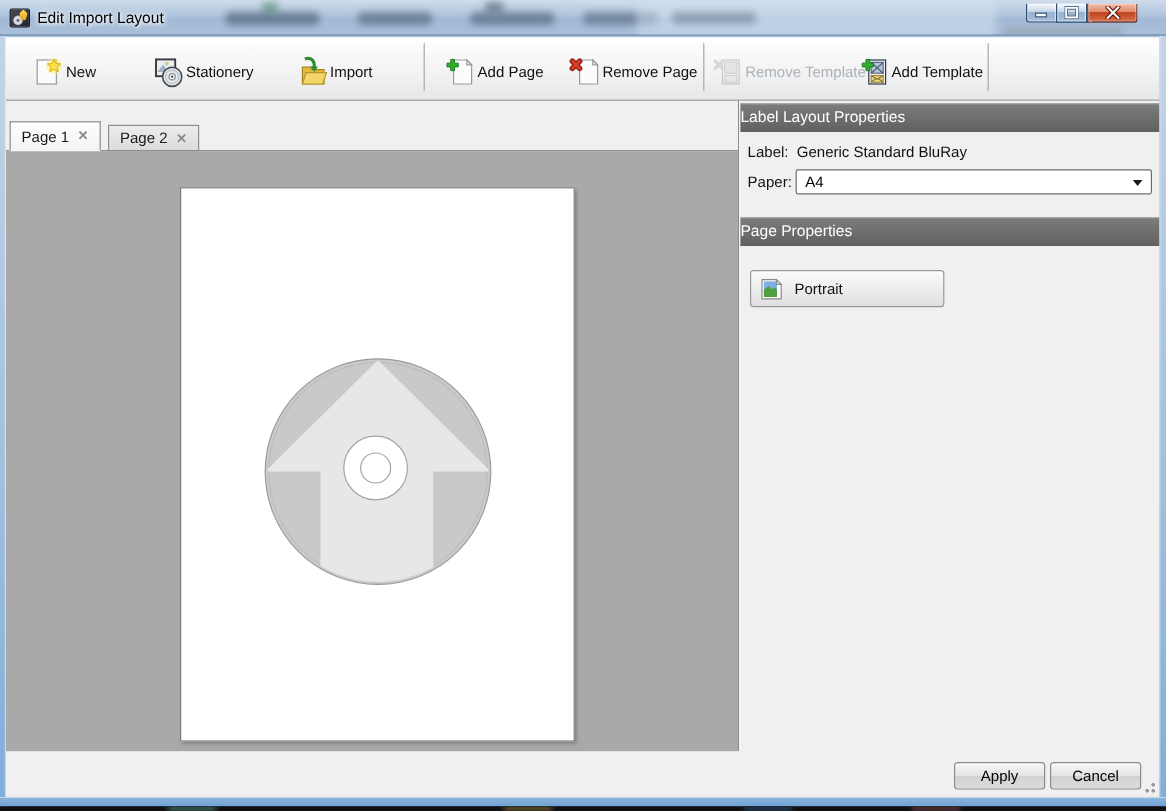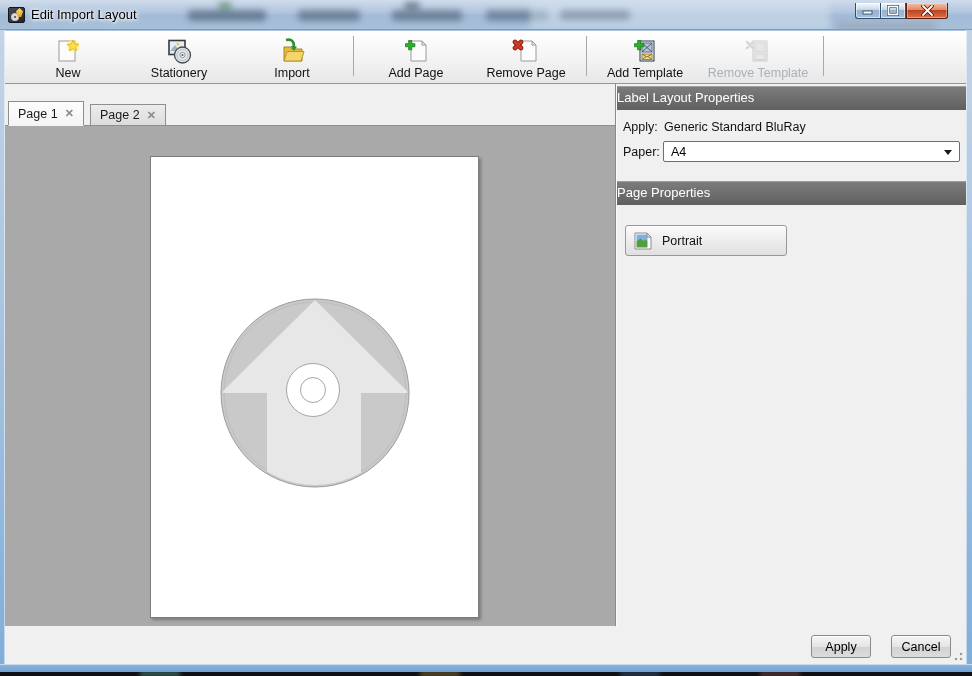--- a/index.html
+++ b/index.html
@@ -53,21 +53,21 @@
   .desktop-strip { position:absolute; left:0; top:672px; width:972px; height:4px; background:#101014; overflow:hidden; }
   .desktop-strip i { position:absolute; top:0; height:4px; width:40px; filter:blur(2px); display:block; }
 
   .content { position:absolute; left:5px; top:30px; width:961px; height:634px; background:#f0f0f0; }
 
   
   .toolbar { position:absolute; left:0; top:0; width:961px; height:54px;
     background:linear-gradient(180deg,#ffffff,#f2f2f2 60%,#e7e7e7);
     border-top:1px solid #aac4de; border-bottom:1px solid #969696;
     display:flex; align-items:stretch; }
-  .tbtn { display:flex; flex-direction:column; align-items:center; justify-content:flex-start;
+  .tbtn { display:flex; flex-direction:row; align-items:center; justify-content:flex-start;
     padding-top:5px; cursor:default; }
   .tbtn .ticon { width:30px; height:30px; display:flex; align-items:center; justify-content:center; }
   .tbtn .tlabel { font-size:12.5px; color:#111; margin-top:0px; white-space:nowrap; }
   .tbtn.disabled .tlabel { color:#a9b1b9; }
   .tsep { width:1px; background:#a8a8a8; margin:5px 0 7px 0; }
 
   
   .main { position:absolute; left:0; top:54px; width:961px; height:542px; display:flex; }
   .left-area { width:610px; height:542px; display:flex; flex-direction:column;margin-top:16px; }
   .tabbar { height:26px; background:#f0f0f0; border-bottom:1px solid #8e8e8e; position:relative; padding-left:3px; }
@@ -107,21 +107,21 @@
   .orient-btn { position:absolute; top:129px; width:162px; height:31px;
     background:linear-gradient(180deg,#fbfbfb,#ececec 55%,#e0e0e0); border:1px solid #989898; border-radius:3px;
     box-shadow:inset 0 1px 0 #fff; display:flex; align-items:center; gap:9px; padding-left:7px;
     font-size:12.5px; color:#111; }
   .orient-btn.portrait { left:8px;margin-top:12px; }
   .orient-btn.landscape { left:178px; }
   .pic-icon { width:20px; height:20px; display:block; }
 
   
   .footer { position:absolute; left:0; top:596px; width:961px; height:38px; background:#f0f0f0; }
-  .fbtn { position:absolute; top:9px; width:60px; height:23px;
+  .fbtn { position:absolute; top:9px; width:76px; height:23px;
     background:linear-gradient(180deg,#f6f6f6,#e4e4e4 50%,#d2d2d2 51%,#dcdcdc);
     border:1px solid #8a8a8a; border-radius:3px; font-size:12.5px; color:#000;
     display:flex; align-items:center; justify-content:center; box-shadow:inset 0 1px 0 #fff; }
   .fbtn.apply { right:95px; }
   .fbtn.cancel { right:15px; }
   .grip { position:absolute; right:3px; bottom:3px; width:10px; height:10px;
     background:
       radial-gradient(circle at 8px 8px, #9a9a9a 1.4px, transparent 1.6px),
       radial-gradient(circle at 8px 3px, #9a9a9a 1.4px, transparent 1.6px),
       radial-gradient(circle at 3px 8px, #9a9a9a 1.4px, transparent 1.6px); }
@@ -242,44 +242,44 @@
             <path d="M20,4 l4,4 h-4 z" fill="#e3e9f2" stroke="#9a9a9a"></path>
             <path d="M3,5 L9,11 M9,5 L3,11" stroke="#8e1f10" stroke-width="4.6" stroke-linecap="round"></path>
             <path d="M3,5 L9,11 M9,5 L3,11" stroke="#d23c28" stroke-width="2.6" stroke-linecap="round"></path>
           </svg>
         </span>
         <span class="tlabel">Remove Page</span>
       </div>
 
       <div class="tsep" style="margin-left:8px;"></div>
 
+      <div class="tbtn disabled" style="width:114px;margin-left:6px;">
+        <span class="ticon">
+          <svg width="28" height="28" viewBox="0 0 28 28" opacity="0.45">
+            <rect x="9" y="4" width="14" height="20" fill="#e8e8e8" stroke="#9a9a9a"></rect>
+            <rect x="11" y="6" width="10" height="9" fill="#d2d2d2" stroke="#aaa"></rect>
+            <rect x="11" y="17" width="10" height="5.5" fill="#dcdcdc" stroke="#aaa"></rect>
+            <path d="M3,5 L9,11 M9,5 L3,11" stroke="#b0b0b0" stroke-width="2.6" stroke-linecap="round"></path>
+          </svg>
+        </span>
+        <span class="tlabel">Remove Template</span>
+      </div>
+
       <div class="tbtn" style="width:100px;margin-left:8px;">
         <span class="ticon">
           <svg width="28" height="28" viewBox="0 0 28 28">
             <rect x="9" y="4" width="14" height="20" fill="#f2f2f2" stroke="#2a3550"></rect>
             <rect x="11" y="6" width="10" height="9" fill="#b6c6da" stroke="#5a6a86"></rect>
             <path d="M11,6 L21,15 M21,6 L11,15" stroke="#4a5a76" stroke-width="1"></path>
             <rect x="11" y="17" width="10" height="5.5" fill="#ecd98c" stroke="#a08a34"></rect>
             <path d="M11,17 L16,20 L21,17 M11,22.5 L15,19.5 M21,22.5 L17,19.5" stroke="#8a7628" stroke-width="1" fill="none"></path>
             <path d="M7,3 h4 v4 h4 v4 h-4 v4 h-4 v-4 h-4 v-4 h4 z" transform="scale(.78) translate(1.5,1.5)" fill="#2fae2f" stroke="#177a17"></path>
           </svg>
         </span>
         <span class="tlabel">Add Template</span>
-      </div>
-
-      <div class="tbtn disabled" style="width:114px;margin-left:6px;">
-        <span class="ticon">
-          <svg width="28" height="28" viewBox="0 0 28 28" opacity="0.45">
-            <rect x="9" y="4" width="14" height="20" fill="#e8e8e8" stroke="#9a9a9a"></rect>
-            <rect x="11" y="6" width="10" height="9" fill="#d2d2d2" stroke="#aaa"></rect>
-            <rect x="11" y="17" width="10" height="5.5" fill="#dcdcdc" stroke="#aaa"></rect>
-            <path d="M3,5 L9,11 M9,5 L3,11" stroke="#b0b0b0" stroke-width="2.6" stroke-linecap="round"></path>
-          </svg>
-        </span>
-        <span class="tlabel">Remove Template</span>
       </div>
 
       <div class="tsep" style="margin-left:8px;"></div>
     </div>
 
     <div class="main">
 
       <div class="left-area">
         <div class="tabbar">
           <div class="tab active">
@@ -313,21 +313,21 @@
           </div>
         </div>
       </div>
 
       <div class="vdivider"></div>
       <div class="vdivider2"></div>
 
       <div class="panel">
         <div class="phdr hdr1">Label Layout Properties</div>
 
-        <span class="prow name-label">Apply:</span>
+        <span class="prow name-label">Label:</span>
         <span class="prow name-value">Generic Standard BluRay</span>
 
         <span class="prow paper-label">Paper:</span>
         <div class="combo">
           <span>A4</span>
           <span class="arrow"></span>
         </div>
 
         <div class="phdr hdr2">Page Properties</div>
 

